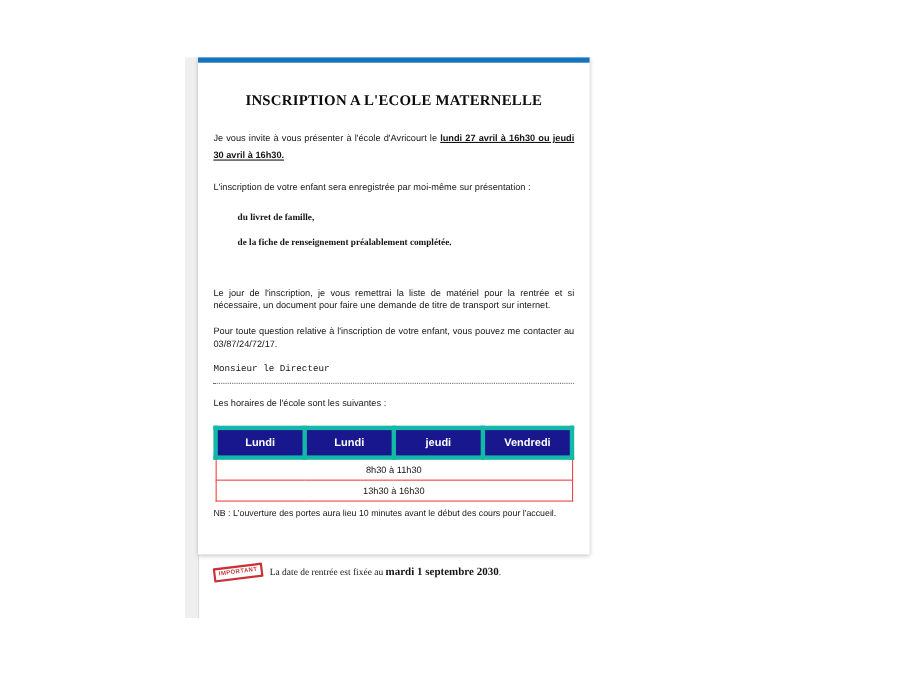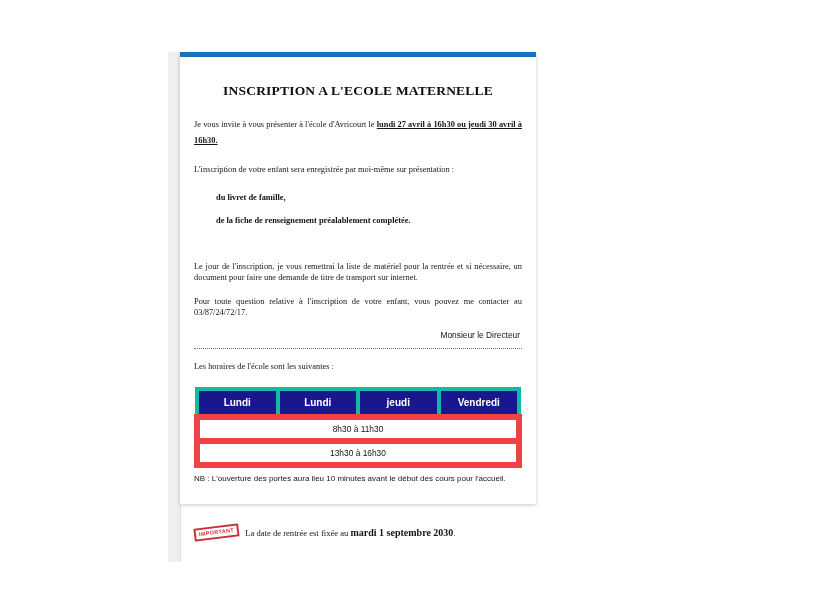--- a/index.html
+++ b/index.html
@@ -75,21 +75,21 @@
     text-align: center;
     font-family: "Liberation Serif", serif;
     font-weight: bold;
     font-size: 13.5px;
     letter-spacing: 0.2px;
     color: #0d0d0d;
     margin: 10px 0 18px 0;
   }
 
   .para {
-    font-family: Liberation Serif, serif;
+    font-family: Liberation Sans, sans-serif;
     font-size: 8.4px;
     line-height: 1.95;
     color: #151515;
     text-align: justify;
     margin: 12px 0 2px 0;
   }
   .para.tight { line-height: 1.35; margin-bottom: 9px; }
 
   .u-bold {
     font-weight: bold;
@@ -104,25 +104,24 @@
     margin: 0 0 6px 0;
     padding-left: 22px;
     text-align: justify;
   }
   .bullet-line b { font-weight: bold; }
 
   .spacer-sm { height: 10px; }
   .spacer-md { height: 14px; }
 
   .signature {
-    font-family: Liberation Sans, sans-serif;
-    font-size: 8.4px;
-    color: #151515;
-    text-align: right;
-    margin: 12px 0 8px 0;
+    font-family: Liberation Mono, monospace;
+    font-size: 8.4px;
+    color: #151515;
+    margin: 12px 16px 8px 0;
     padding-right: 2px;
   }
 
   .dotted-rule {
     border: 0;
     border-top: 1px dotted #6e6e6e;
     margin: 6px 0 8px 0;
     height: 0;
   }
 
@@ -137,21 +136,21 @@
   .schedule th {
     background: #19178e;
     color: #ffffff;
     font-weight: bold;
     font-size: 10px;
     padding: 6px 0;
     text-align: center;
     border: 4px solid #14b8a6;
   }
   .schedule td {
-    border: 6px solid #ef4444;
+    border: 1px solid #ef4444;
     text-align: center;
     font-size: 8.4px;
     color: #111111;
     padding: 4px 0;
     background: #ffffff;
   }
   .schedule td.break-row {
     background: #05a9e8;
     color: #0b0b0b;
   }

